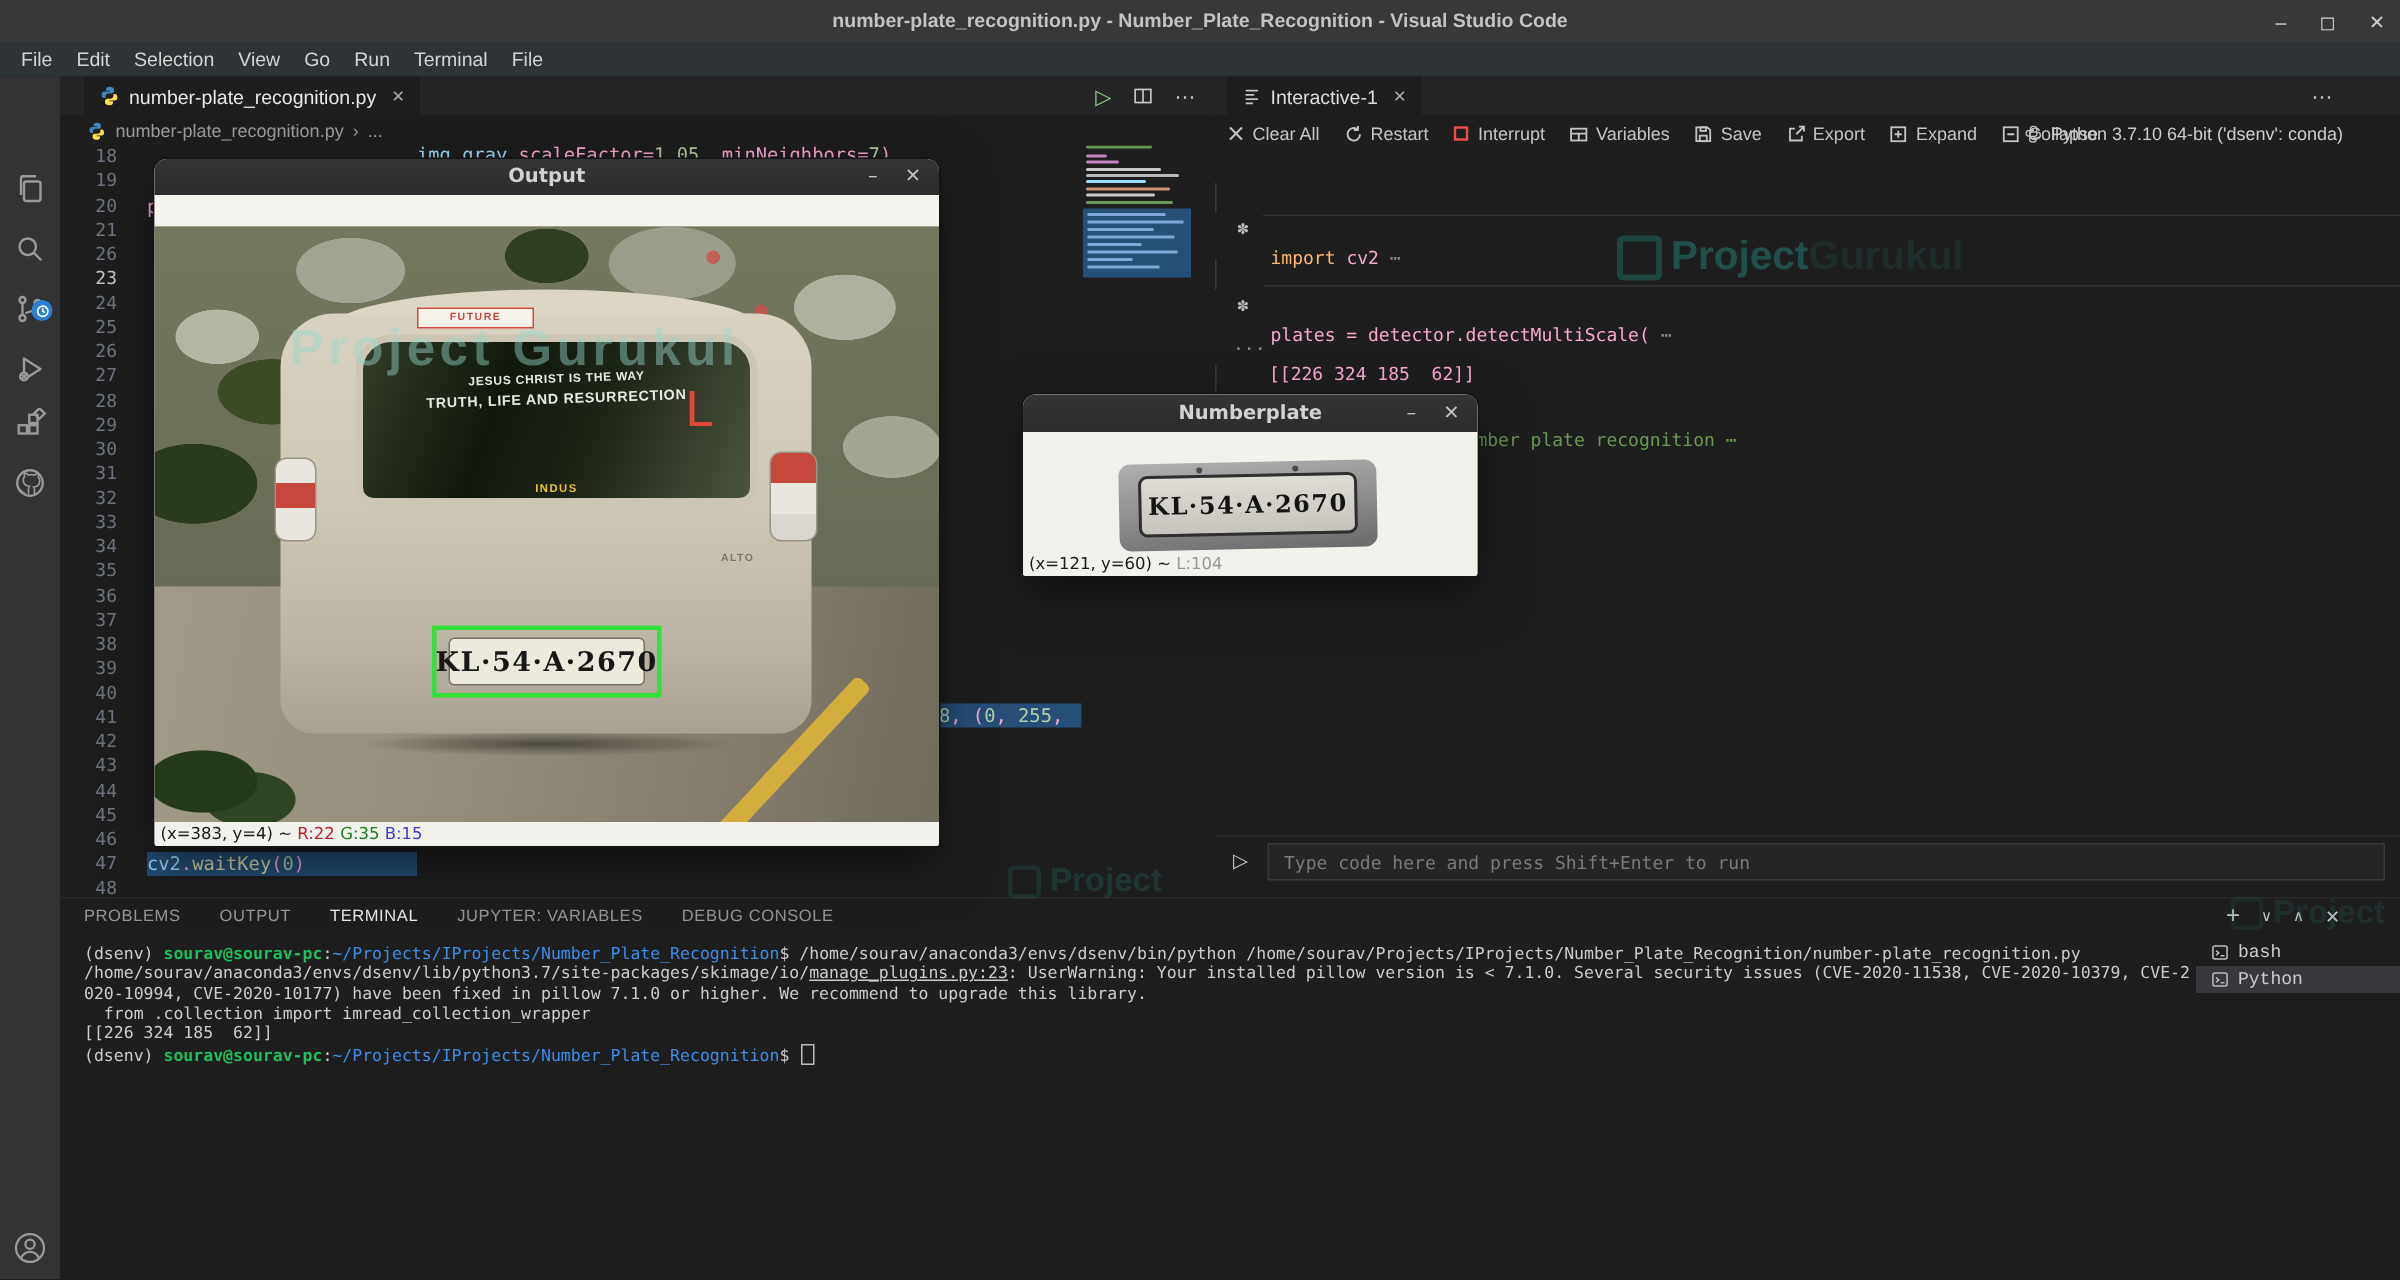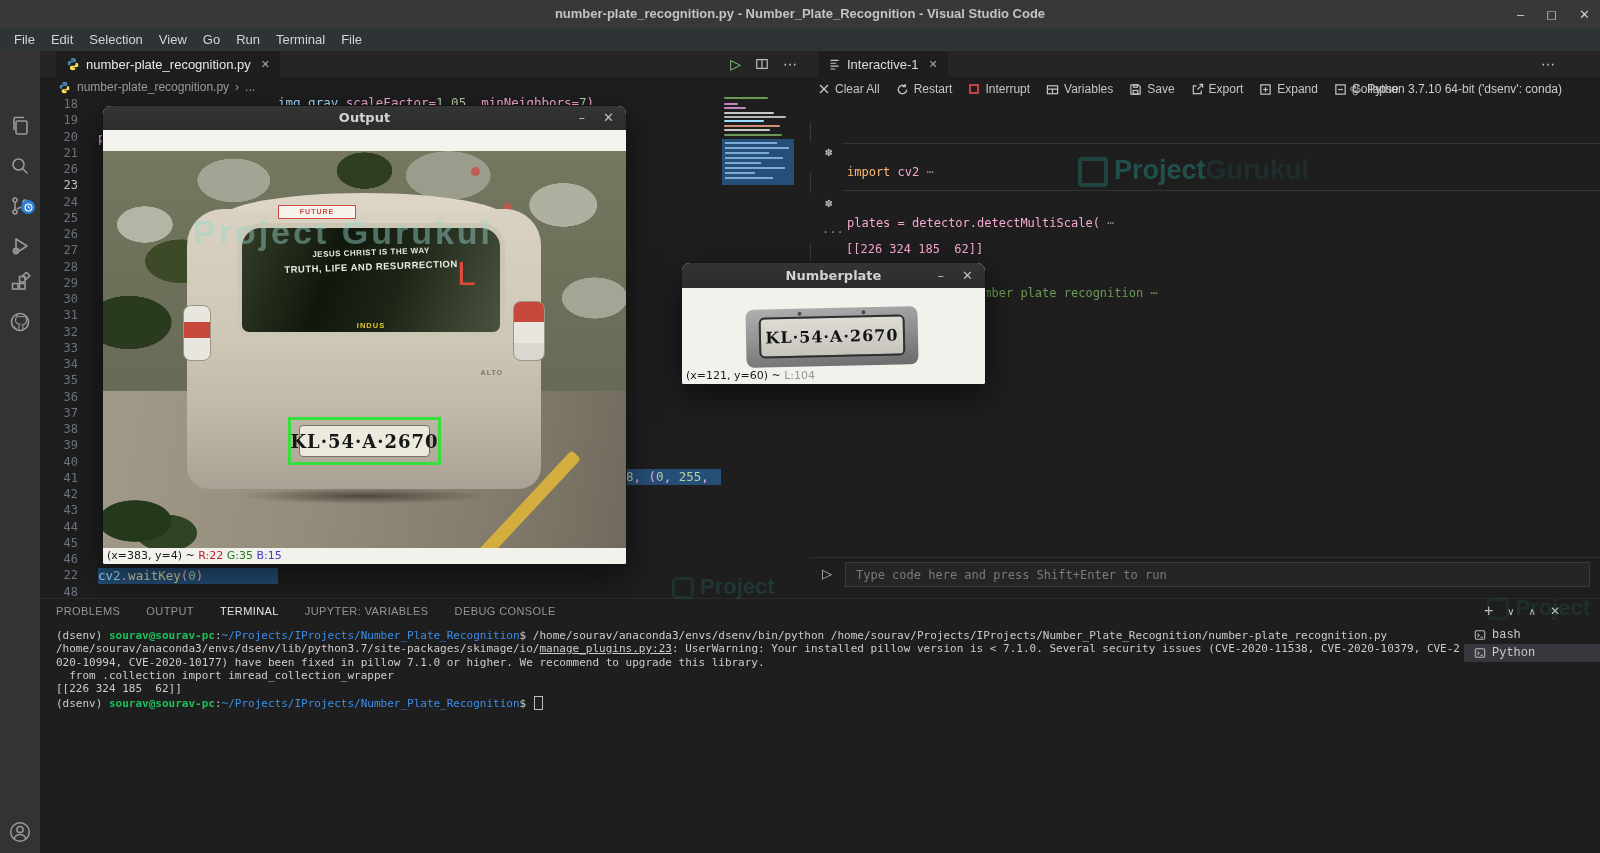--- a/index.html
+++ b/index.html
@@ -309,21 +309,21 @@
         <div class="ln" style="top: 308.75px;">37</div>
         <div class="ln" style="top: 325px;">38</div>
         <div class="ln" style="top: 341.25px;">39</div>
         <div class="ln" style="top: 357.5px;">40</div>
         <div class="ln" style="top: 373.75px;">41</div>
         <div class="ln" style="top: 390px;">42</div>
         <div class="ln" style="top: 406.25px;">43</div>
         <div class="ln" style="top: 422.5px;">44</div>
         <div class="ln" style="top: 438.75px;">45</div>
         <div class="ln" style="top: 455px;">46</div>
-        <div class="ln" style="top: 471.25px;">22</div>
+        <div class="ln" style="top: 471.25px;">47</div>
         <div class="ln" style="top: 487.5px;">48</div>
       </div>
     <div class="code-line" style="left:238px;top:-2px;"><span class="seg var">img_gray</span><span class="seg pln">,scaleFactor=</span><span class="seg num">1.05</span><span class="seg pln">, minNeighbors=</span><span class="seg num">7</span><span class="seg pln">)</span></div>
     <div class="code-line" style="left:58px;top:33px;"><span class="seg pln">p</span></div>
     <div class="code-line sel-bg" style="left:580px;top:372px;width:95px;padding-left:6px;"><span class="seg num">8</span><span class="seg pln">, (</span><span class="seg num">0</span><span class="seg pln">, </span><span class="seg num">255</span><span class="seg pln">,</span></div>
     <div class="code-line sel-bg" style="left:58px;top:471px;width:180px;"><span class="seg var">cv2</span><span class="seg pln">.</span><span class="seg fn">waitKey</span><span class="seg pln">(</span><span class="seg num">0</span><span class="seg pln">)</span></div>
     <div class="minimap">
       <div class="mm" style="left:2px;top:2px;width:44px;background:#6a9955"></div>
       <div class="mm" style="left:2px;top:8px;width:14px;background:#c586c0"></div>
       <div class="mm" style="left:2px;top:12px;width:22px;background:#c586c0"></div>

